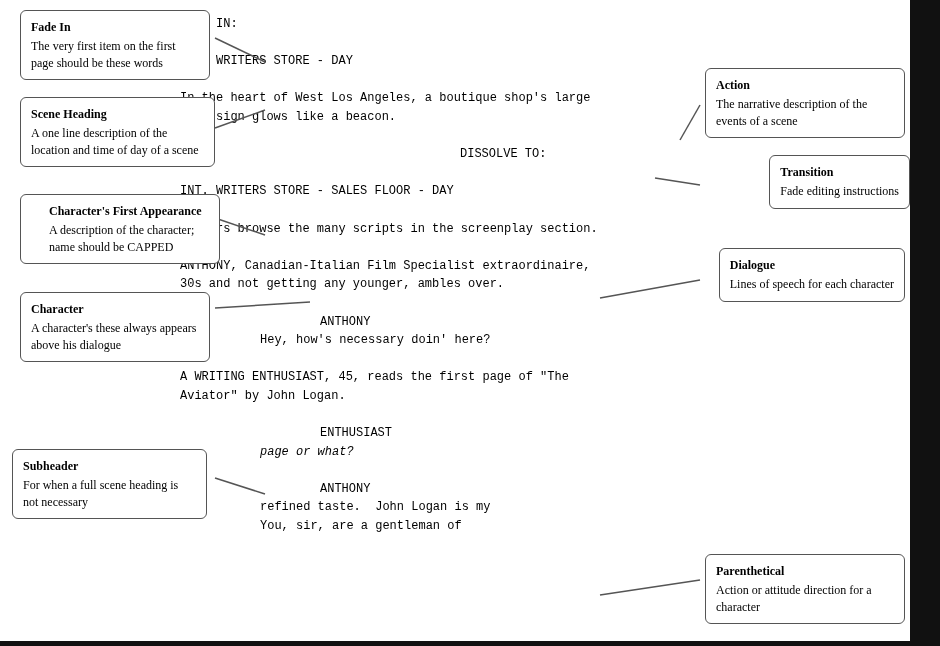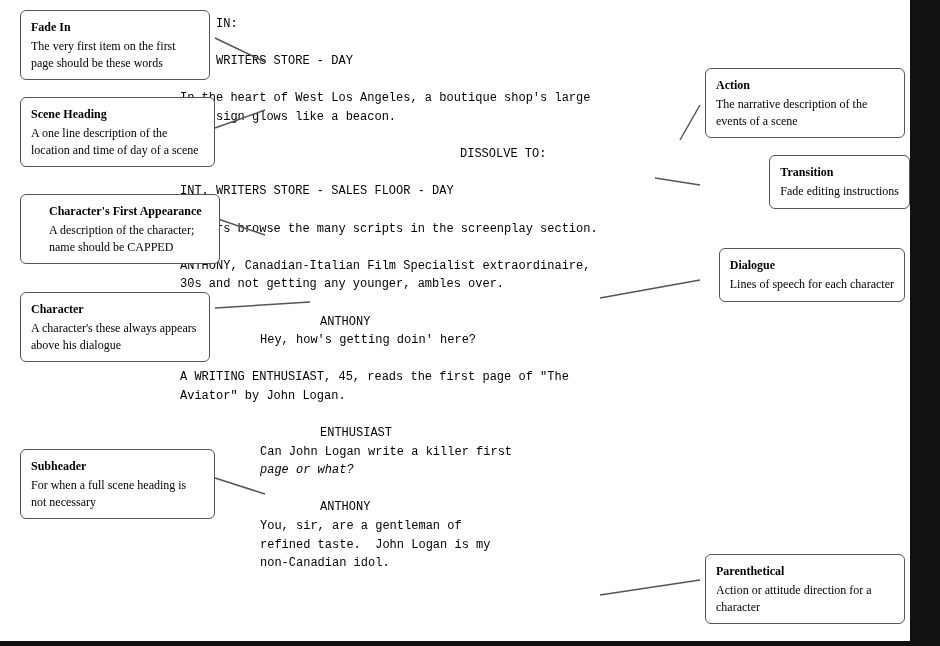--- a/index.html
+++ b/index.html
@@ -117,21 +117,21 @@
 <div class="tooltip-box" style="left:20px; top:194px; max-width:200px;padding-left:28px;">
   <strong>Character's First Appearance</strong>
   <span>A description of the character; name should be CAPPED</span>
 </div>
 
 <div class="tooltip-box" style="left:20px; top:292px; max-width:190px;">
   <strong>Character</strong>
   <span>A character's these always appears above his dialogue</span>
 </div>
 
-<div class="tooltip-box" style="left:20px; top:449px; max-width:195px;">
+<div class="tooltip-box" style="left:12px; top:449px; max-width:195px;">
   <strong>Subheader</strong>
   <span>For when a full scene heading is not necessary</span>
 </div>
 
 <div class="tooltip-box" style="right:35px; top:68px; max-width:200px;">
   <strong>Action</strong>
   <span>The narrative description of the events of a scene</span>
 </div>
 
 <div class="tooltip-box" style="right:30px; top:155px; max-width:185px;">
@@ -160,32 +160,30 @@
   <p style="padding-left:280px;">DISSOLVE TO:</p>
   <p>&nbsp;</p>
   <p>INT. WRITERS STORE - SALES FLOOR - DAY</p>
   <p>&nbsp;</p>
   <p>Writers browse the many scripts in the screenplay section.</p>
   <p>&nbsp;</p>
   <p>ANTHONY, Canadian-Italian Film Specialist extraordinaire,</p>
   <p>30s and not getting any younger, ambles over.</p>
   <p>&nbsp;</p>
   <p style="padding-left:140px;">ANTHONY</p>
-  <p style="padding-left:80px;">Hey, how's getting doin' here?</p>
+  <p style="padding-left:80px;">Hey, how's necessary doin' here?</p>
   <p>&nbsp;</p>
   <p>A WRITING ENTHUSIAST, 45, reads the first page of "The</p>
   <p>Aviator" by John Logan.</p>
   <p>&nbsp;</p>
   <p style="padding-left:140px;">ENTHUSIAST</p>
-  <p style="padding-left:80px;">Can John Logan write a killer first</p>
   <p style="padding-left:80px;font-style:italic;">page or what?</p>
   <p>&nbsp;</p>
   <p style="padding-left:140px;">ANTHONY</p>
+  <p style="padding-left:80px;">refined taste.  John Logan is my</p>
   <p style="padding-left:80px;">You, sir, are a gentleman of</p>
-  <p style="padding-left:80px;">refined taste.  John Logan is my</p>
-  <p style="padding-left:80px;">non-Canadian idol.</p>
   <p>&nbsp;</p>
   <p>&nbsp;</p>
 
 </div>
 
 <div class="black-bar-top"></div>
 <div class="black-bar-bottom"></div>
 
 </body></html>

